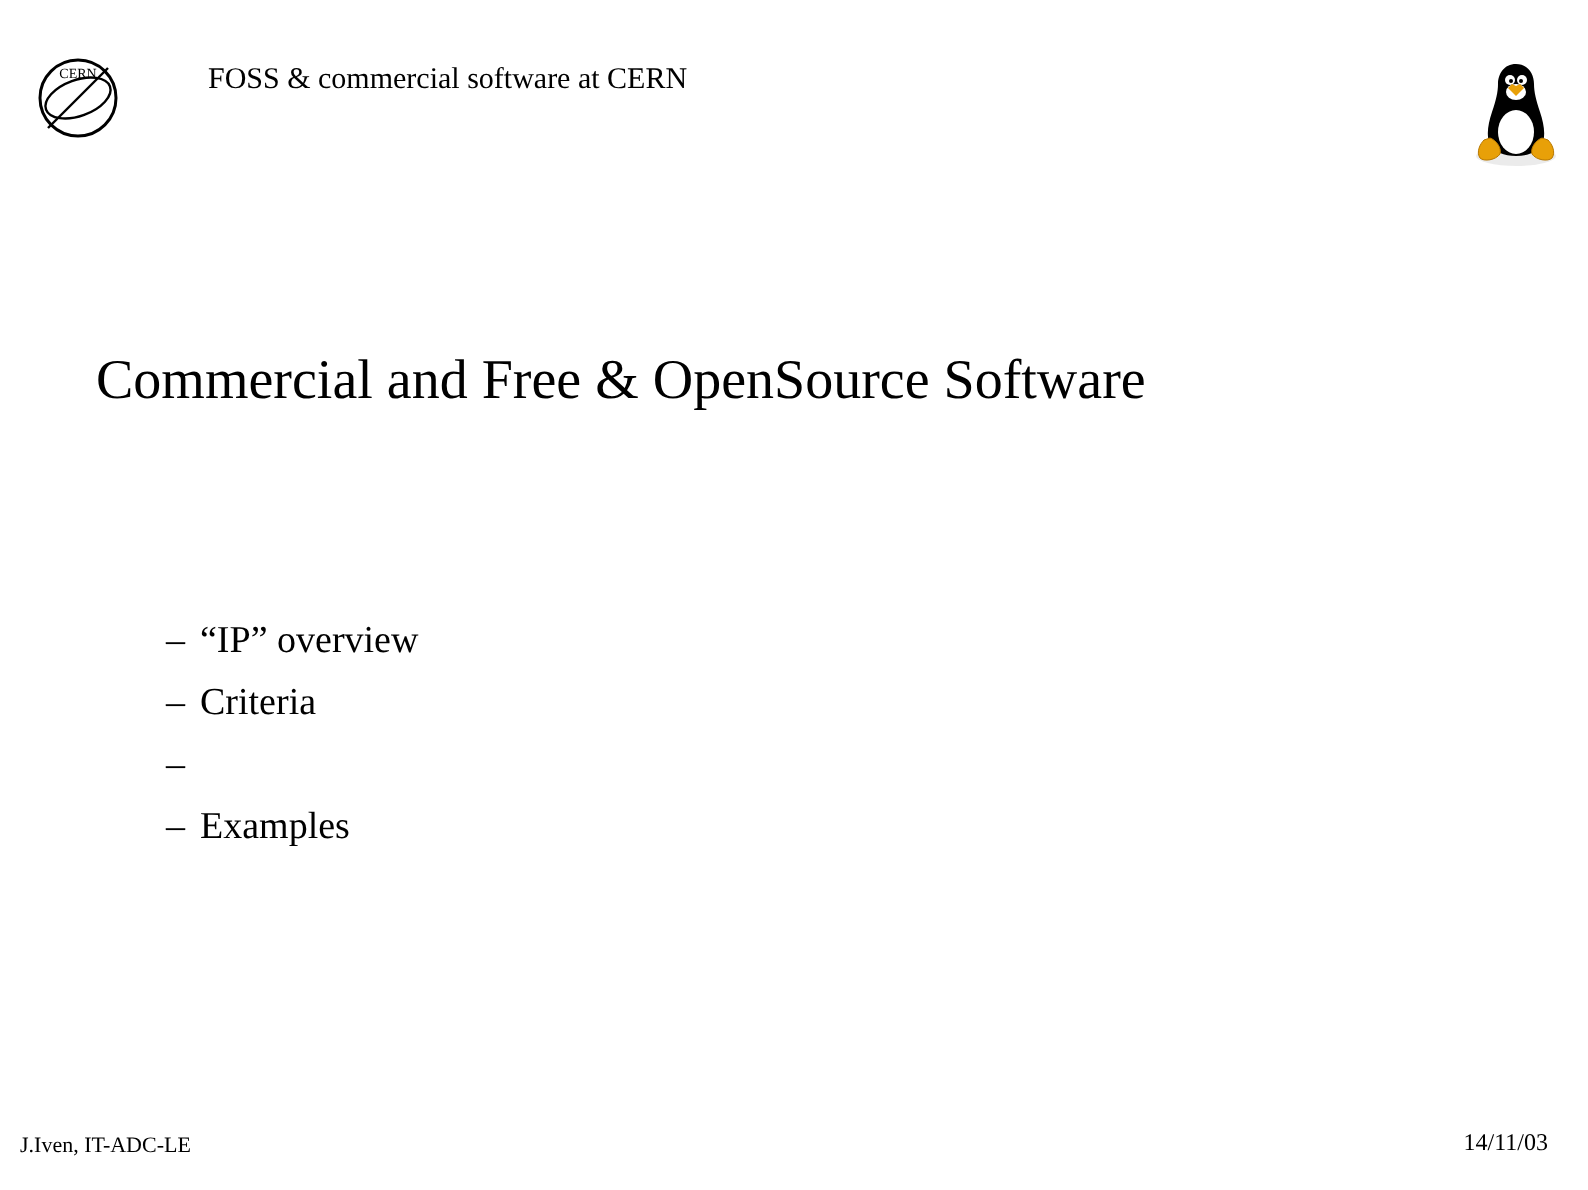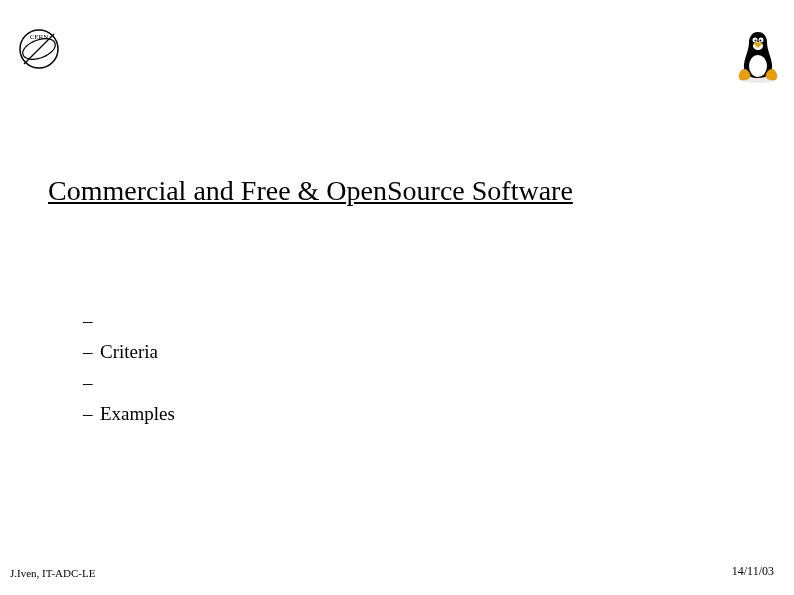--- a/index.html
+++ b/index.html
@@ -41,21 +41,20 @@
       right: 12px;
       top: 0;
       width: 48px;
       height: 56px;
     }
     .slide-title {
       position: absolute;
       left: 48px;
       top: 175px;
       font-size: 28px;
-      text-decoration: underline;
     }
     .bullet-list {
       position: absolute;
       left: 80px;
       top: 310px;
     }
     .bullet-item {
       display: flex;
       align-items: baseline;
       margin-bottom: 9px;
@@ -85,20 +84,21 @@
 
 <div class="header">
   <div class="cern-logo">
     <svg viewBox="0 0 42 42" width="42" height="42">
       <ellipse cx="21" cy="21" rx="19" ry="19" fill="none" stroke="black" stroke-width="1.5"></ellipse>
       <ellipse cx="21" cy="21" rx="17" ry="9" fill="none" stroke="black" stroke-width="1.2" transform="rotate(-20 21 21)"></ellipse>
       <line x1="6" y1="36" x2="36" y2="6" stroke="black" stroke-width="1.2"></line>
       <text x="21" y="11" font-size="7" text-anchor="middle" font-family="Times New Roman" fill="black">CERN</text>
     </svg>
   </div>
+  <div class="header-title">FOSS &amp; commercial software at CERN</div>
   <div class="tux-icon">
     <svg viewBox="0 0 48 56" width="48" height="56">
       <ellipse cx="24" cy="50" rx="20" ry="5" fill="#000" opacity="0.08"></ellipse>
       <path d="M 24 4 C 18 4 15 9 15 14 C 15 18 14 22 12 28 C 10 34 9 40 11 44 C 13 48 18 50 24 50 C 30 50 35 48 37 44 C 39 40 38 34 36 28 C 34 22 33 18 33 14 C 33 9 30 4 24 4 Z" fill="#000"></path>
       <ellipse cx="24" cy="38" rx="9" ry="11" fill="#fff"></ellipse>
       <ellipse cx="24" cy="18" rx="5" ry="4" fill="#fff"></ellipse>
       <circle cx="21" cy="12" r="2.5" fill="#fff"></circle>
       <circle cx="27" cy="12" r="2.5" fill="#fff"></circle>
       <circle cx="21.5" cy="12.5" r="1" fill="#000"></circle>
       <circle cx="26.5" cy="12.5" r="1" fill="#000"></circle>
@@ -107,20 +107,21 @@
       <path d="M 40 42 C 42 44 44 48 42 51 C 40 53 34 52 32 49 C 31 46 34 42 37 41 Z" fill="#e8a008" stroke="#b87800" stroke-width="0.5"></path>
     </svg>
   </div>
 </div>
 
 <div class="slide-title">Commercial and Free &amp; OpenSource Software</div>
 
 <div class="bullet-list">
   <div class="bullet-item">
     <span class="bullet-dash">–</span>
+    <span>“IP” overview</span>
   </div>
   <div class="bullet-item">
     <span class="bullet-dash">–</span>
     <span>Criteria</span>
   </div>
   <div class="bullet-item">
     <span class="bullet-dash">–</span>
   </div>
   <div class="bullet-item">
     <span class="bullet-dash">–</span>

